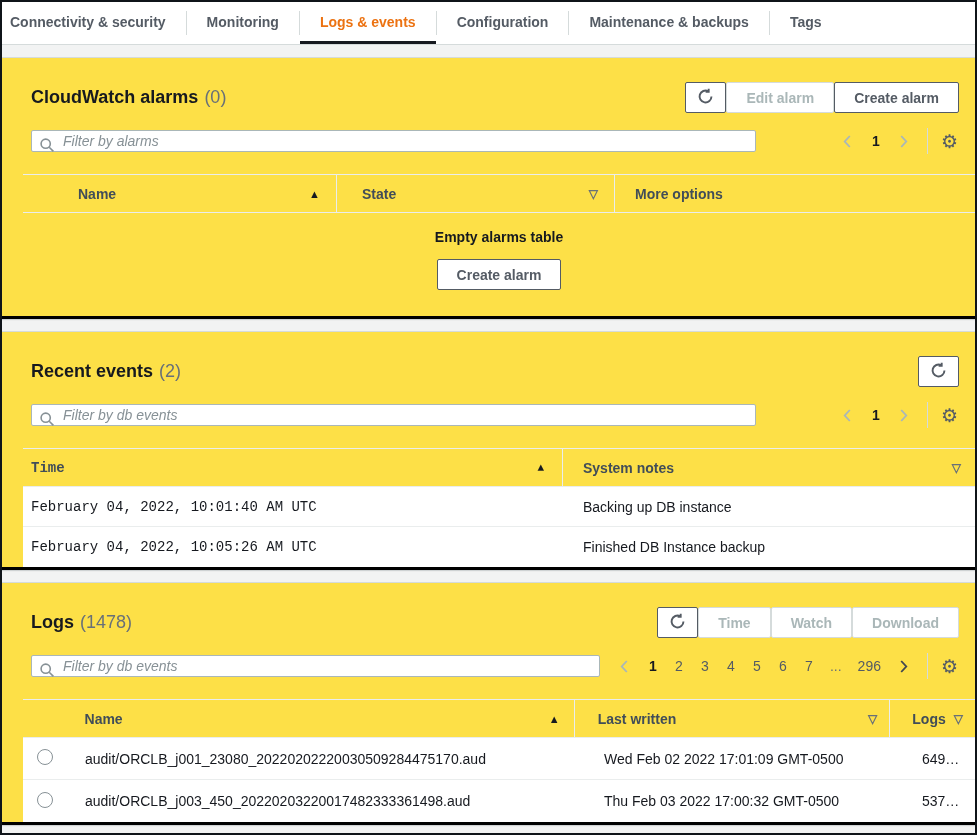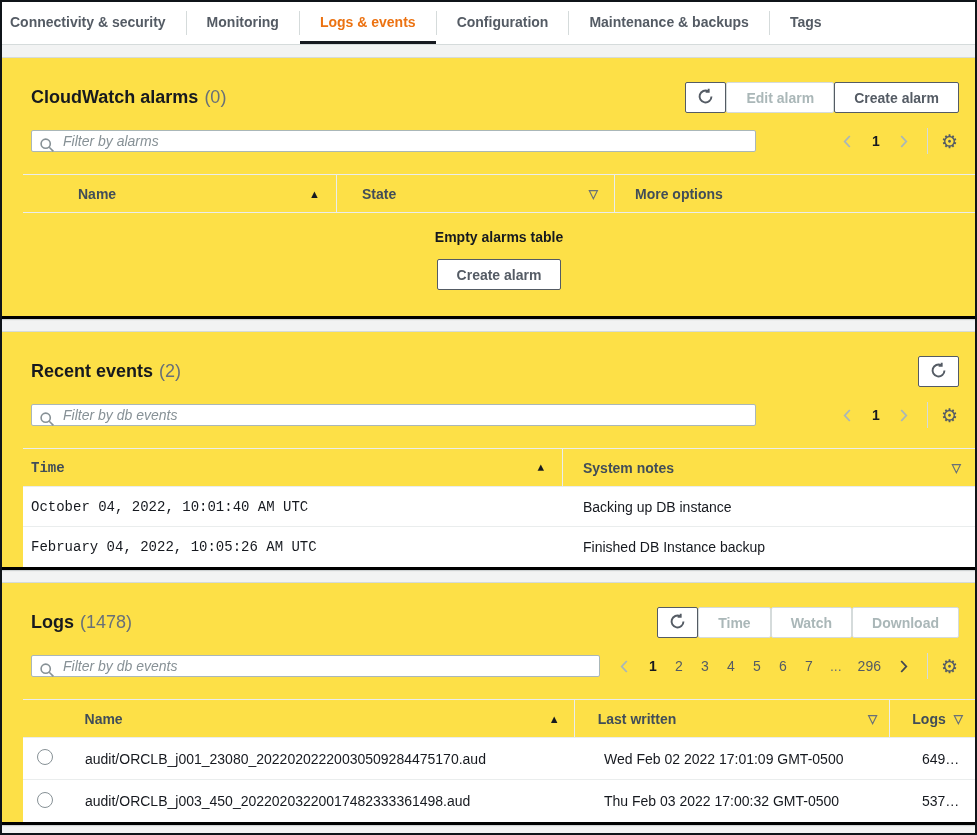--- a/index.html
+++ b/index.html
@@ -219,21 +219,21 @@
       <div class="th c-e-time bdr">
         <span class="lbl">Time</span>
         <span class="sort-asc">▲</span>
       </div>
       <div class="th c-e-notes">
         <span class="lbl">System notes</span>
         <span class="sort-desc">▽</span>
       </div>
     </div>
     <div class="trow events-row">
-      <div class="c-e-time cell-text"><span class="dotted">October 04, 2022, 10:01:40 AM UTC</span></div>
+      <div class="c-e-time cell-text"><span class="dotted">February 04, 2022, 10:01:40 AM UTC</span></div>
       <div class="c-e-notes cell-text">Backing up DB instance</div>
     </div>
     <div class="trow events-row">
       <div class="c-e-time cell-text"><span class="dotted">February 04, 2022, 10:05:26 AM UTC</span></div>
       <div class="c-e-notes cell-text">Finished DB Instance backup</div>
     </div>
   </div>
 
   <div class="card">
     <div class="card-header">

